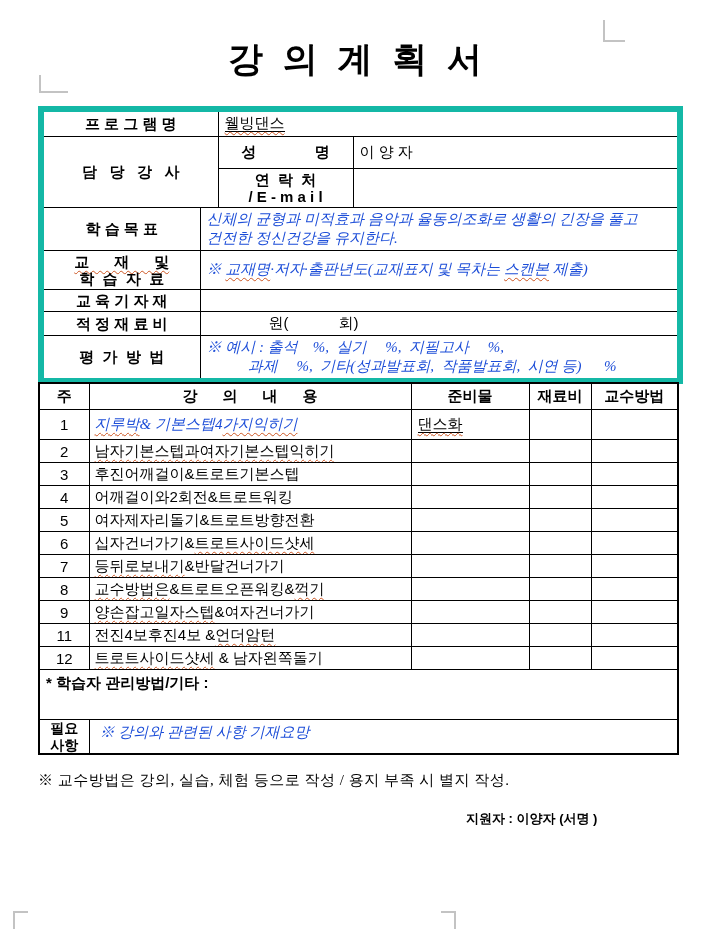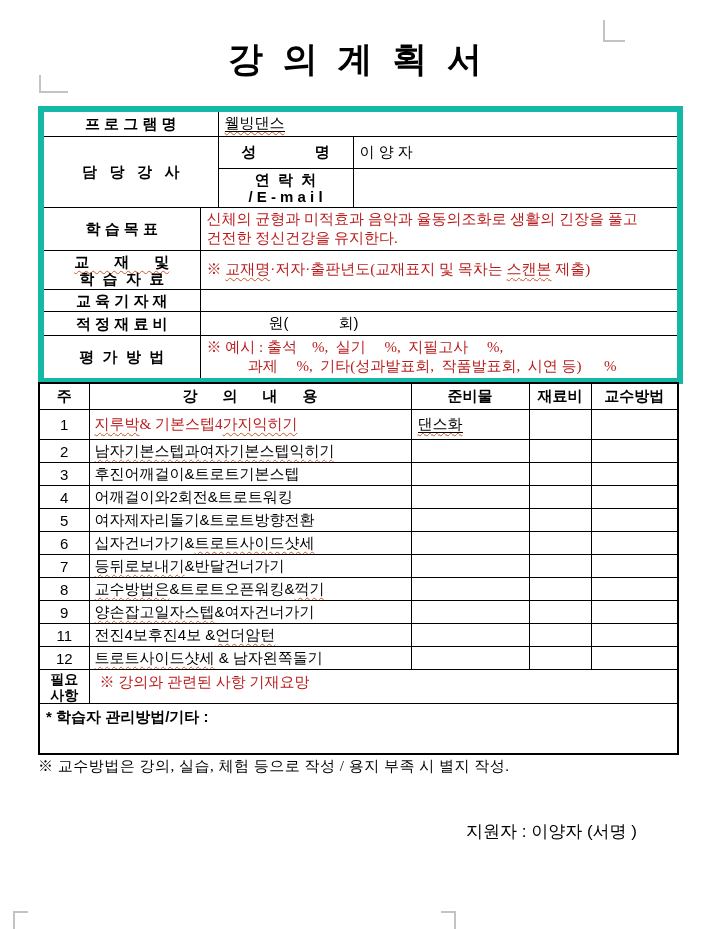--- a/index.html
+++ b/index.html
@@ -34,21 +34,22 @@
     font-size: 15px;
     text-align: center;
     white-space: pre-wrap;
     line-height: 1.15;
     padding: 2px 4px;
   }
   .value-cell { font-size: 15px; padding: 2px 6px; vertical-align: middle; }
   .bold { font-weight: normal; }
 
   .ink {
-    color: #b91c1c;
+    color: #1d4ed8;
+    font-style: italic;
     font-family: "Liberation Serif", serif;
     font-size: 15px;
     line-height: 1.25;
   }
   .pre { white-space: pre-wrap; }
   .wavy {
     text-decoration: underline wavy #cc5522;
     text-decoration-thickness: 1px;
     text-underline-offset: 3px;
   }
@@ -65,36 +66,36 @@
     white-space: pre-wrap; line-height: 1.15; vertical-align: middle;
   }
   .notes-value { vertical-align: top; padding: 3px 10px; }
   .management-cell {
     font-weight: bold; font-size: 15px; vertical-align: top;
     padding: 4px 6px; height: 50px;
   }
   .cost-value { padding-left: 68px; }
 
   .footnote {
-    margin-top: 2px;
+    margin-top: 16px;
     font-family: "Liberation Serif", serif;
     font-size: 15px;
     letter-spacing: 0.5px;
   }
   .date-line {
     margin-top: 26px;
     text-align: center;
     font-family: "Liberation Serif", serif;
     font-size: 17px;
   }
   .applicant-line {
-    margin-top: 44px;
+    margin-top: 20px;
     padding-left: 428px;
-    font-size: 17px;
-    font-weight: normal;
+    font-size: 13px;
+    font-weight: bold;
   }
 
   .crop-mark { position: absolute; }
   .mark-tl { left: 39px; top: 75px; width: 29px; height: 18px; border-left: 2px solid #c3c3c3; border-bottom: 2px solid #c3c3c3; }
   .mark-tr { left: 603px; top: 20px; width: 22px; height: 22px; border-left: 2px solid #c3c3c3; border-bottom: 2px solid #c3c3c3; }
   .mark-bl { left: 13px; top: 911px; width: 15px; height: 18px; border-left: 2px solid #c3c3c3; border-top: 2px solid #c3c3c3; }
   .mark-br { left: 441px; top: 911px; width: 15px; height: 18px; border-right: 2px solid #c3c3c3; border-top: 2px solid #c3c3c3; }
 </style>
 </head>
 <body>
@@ -244,27 +245,27 @@
           </tr>
           <tr style="height: 23px;">
             <td class="week-cell">12</td>
             <td class="content-cell"><span class="wavy">트로트사이드샷세</span><span> &amp; 남자왼쪽돌기</span></td>
             <td class="supplies-cell"></td>
             <td class="materials-cost-cell"></td>
             <td class="teaching-method-cell"></td>
           </tr>
         </tbody>
       <tbody>
+        <tr>
+          <td class="management-cell" colspan="5">* 학습자 관리방법/기타 :</td>
+        </tr>
         <tr style="height:34px">
           <td class="notes-label">필요
 사항</td>
           <td class="notes-value ink" colspan="4">※ 강의와 관련된 사항 기재요망</td>
         </tr>
-        <tr>
-          <td class="management-cell" colspan="5">* 학습자 관리방법/기타 :</td>
-        </tr>
       </tbody>
     </table>
 
     <div class="footnote">※ 교수방법은 강의, 실습, 체험 등으로 작성 / 용지 부족 시 별지 작성.</div>
     <div class="applicant-line">지원자 : 이양자    (서명 )</div>
   </div>
 </div>
 
 </body></html>

